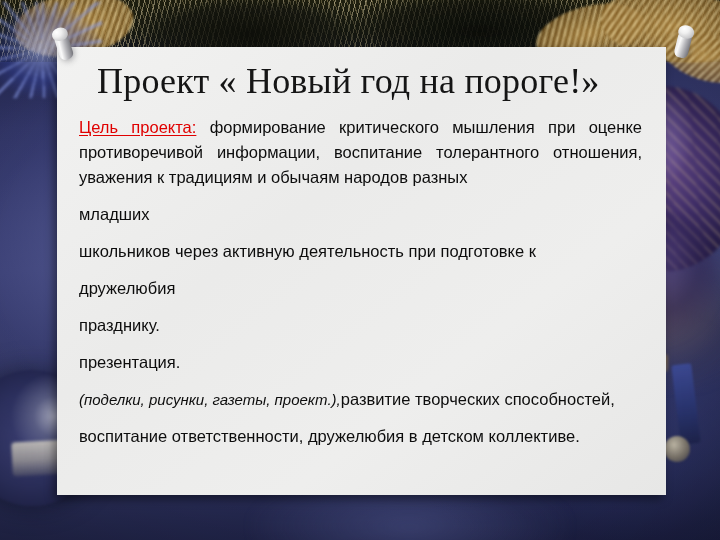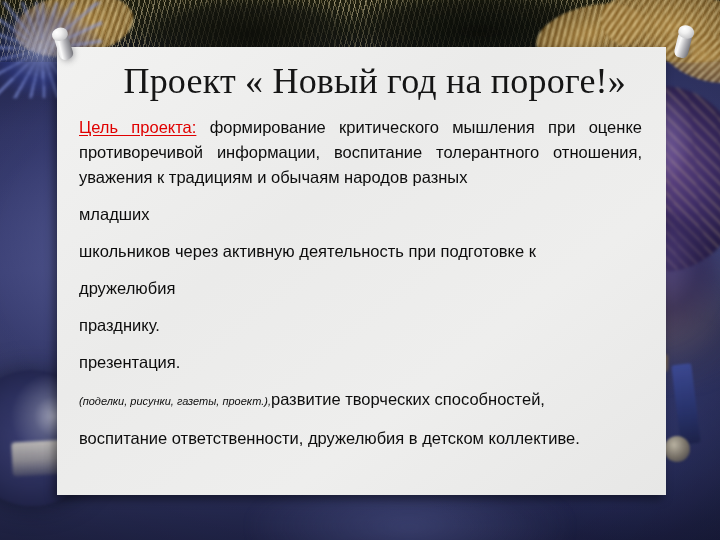--- a/index.html
+++ b/index.html
@@ -222,21 +222,21 @@
     position: absolute;
     left: 0; right: 0; top: 0;
     padding: 0;
   }
 
   #slide-title {
     font-family: "Liberation Serif", serif;
     font-size: 36px;
     line-height: 44px;
     color: #151515;
-    text-align: right;
+    text-align: left;
     margin: 12px 40px 0 40px;
     letter-spacing: 0.2px;
   }
 
   .body-block {
     margin: 2px 12px 0 10px;
     color: #0d0d0d;
     font-size: 16.5px;
     line-height: 25px;
   }
@@ -250,21 +250,21 @@
   .tag {
     color: #e00000;
     text-decoration: underline;
     text-decoration-color: #e00000;
     text-underline-offset: 2px;
   }
   .tag-tail-black { color: #0d0d0d; text-decoration: none; }
 
   .small-italic {
     font-style: italic;
-    font-size: 11px;
+    font-size: 15px;
   }
 </style>
 </head>
 <body>
 
 <div id="slide">
 
   <div class="bg-base"></div>
   <div class="glow-bottom-mid"></div>
   <div class="glow-bottom-right"></div>

